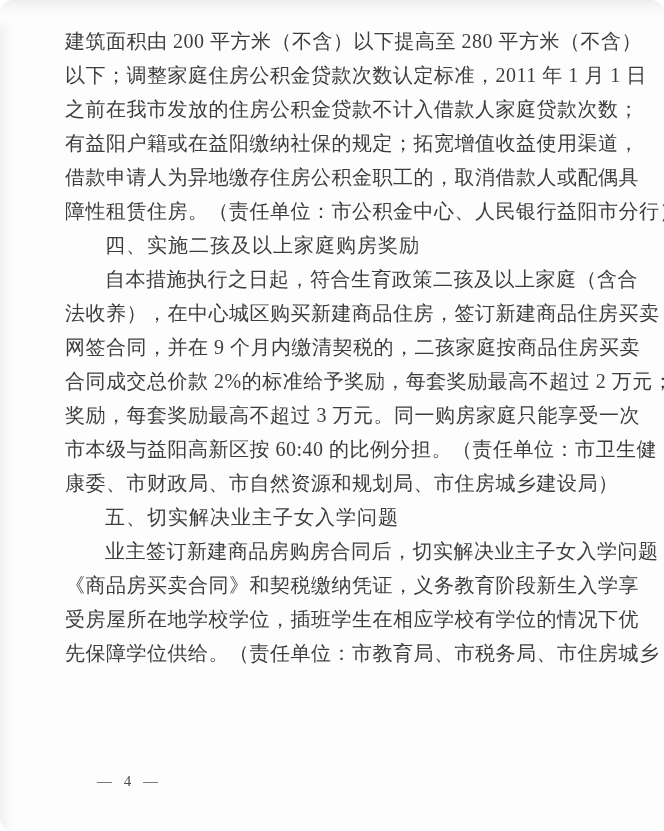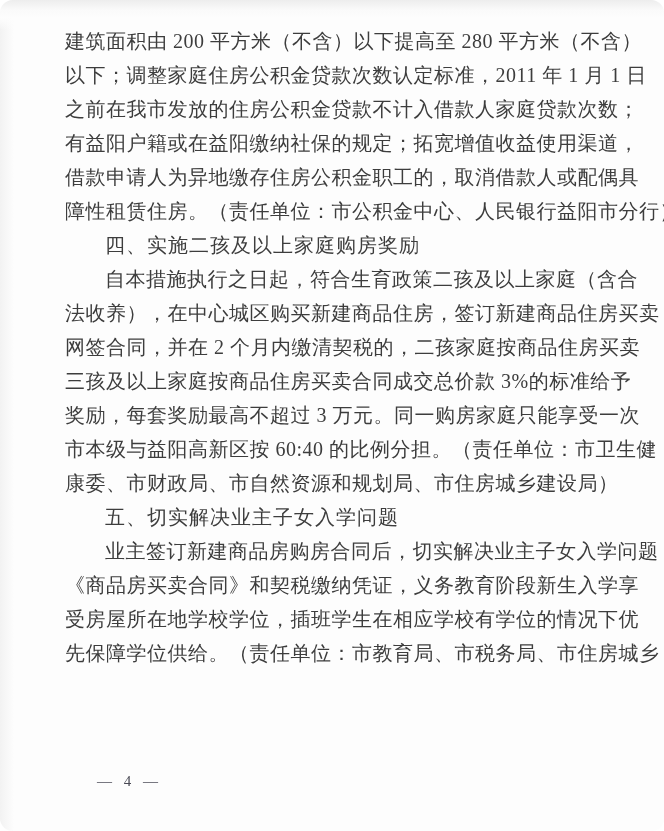--- a/index.html
+++ b/index.html
@@ -70,22 +70,22 @@
   <div class="text-block">
     <div class="line">建筑面积由 200 平方米（不含）以下提高至 280 平方米（不含）</div>
     <div class="line">以下；调整家庭住房公积金贷款次数认定标准，2011 年 1 月 1 日</div>
     <div class="line">之前在我市发放的住房公积金贷款不计入借款人家庭贷款次数；</div>
     <div class="line">有益阳户籍或在益阳缴纳社保的规定；拓宽增值收益使用渠道，</div>
     <div class="line">借款申请人为异地缴存住房公积金职工的，取消借款人或配偶具</div>
     <div class="line">障性租赁住房。（责任单位：市公积金中心、人民银行益阳市分行）</div>
     <div class="line heading">四、实施二孩及以上家庭购房奖励</div>
     <div class="line indent">自本措施执行之日起，符合生育政策二孩及以上家庭（含合</div>
     <div class="line">法收养），在中心城区购买新建商品住房，签订新建商品住房买卖</div>
-    <div class="line">网签合同，并在 2 个月内缴清契税的，二孩家庭按商品住房买卖</div>
-    <div class="line">三孩及以上家庭按商品住房买卖合同成交总价款 3%的标准给予</div>
+    <div class="line">网签合同，并在 9 个月内缴清契税的，二孩家庭按商品住房买卖</div>
+    <div class="line">合同成交总价款 2%的标准给予奖励，每套奖励最高不超过 2 万元；</div>
     <div class="line">奖励，每套奖励最高不超过 3 万元。同一购房家庭只能享受一次</div>
     <div class="line">市本级与益阳高新区按 60:40 的比例分担。（责任单位：市卫生健</div>
     <div class="line">康委、市财政局、市自然资源和规划局、市住房城乡建设局）</div>
     <div class="line heading">五、切实解决业主子女入学问题</div>
     <div class="line indent">业主签订新建商品房购房合同后，切实解决业主子女入学问题</div>
     <div class="line">《商品房买卖合同》和契税缴纳凭证，义务教育阶段新生入学享</div>
     <div class="line">受房屋所在地学校学位，插班学生在相应学校有学位的情况下优</div>
     <div class="line">先保障学位供给。（责任单位：市教育局、市税务局、市住房城乡</div>
   </div>
 

